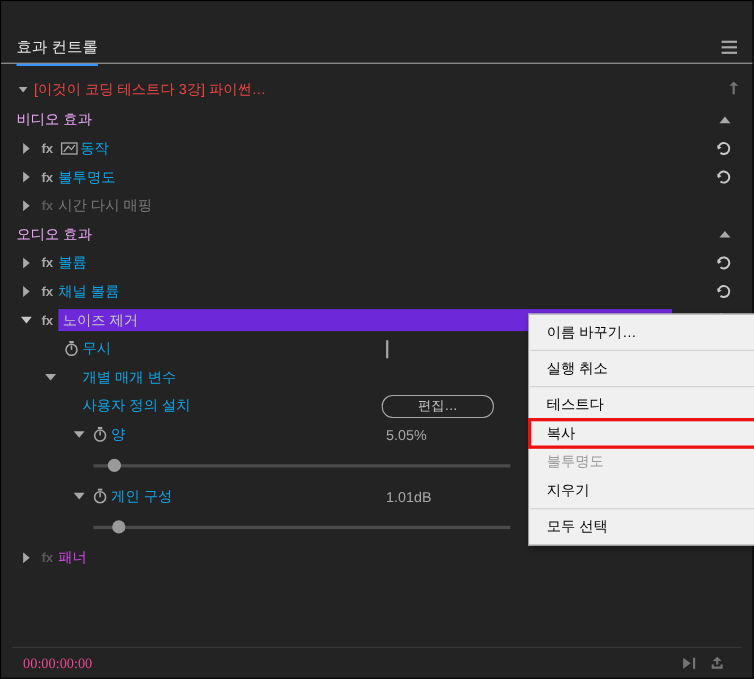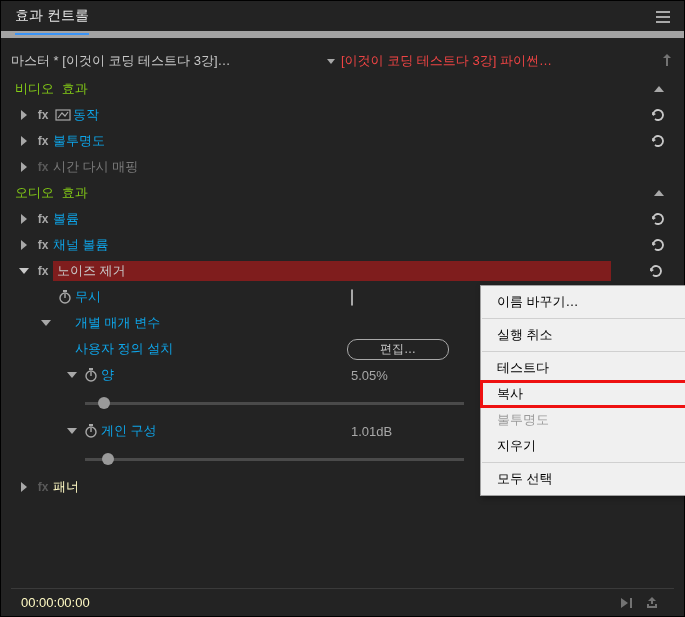--- a/index.html
+++ b/index.html
@@ -1,18 +1,18 @@
 <!DOCTYPE html>
 <html><head>
 <meta charset="utf-8">
 <style>
 * { margin: 0; padding: 0; box-sizing: border-box; font-family: "Malgun Gothic", "맑은 고딕", sans-serif; }
 body { background: #1a1a1a; width: 685px; height: 617px; overflow: hidden; color: #c8c8c8; font-size: 13px; }
 .panel { width: 685px; height: 617px; background: #232323; border: 1px solid #000; display: flex; flex-direction: column; }
-.panel-header { display: flex; justify-content: space-between; padding: 6px 10px 4px 14px; border-bottom: 7px solid #a3a3a3; }
+.panel-header { display: flex; align-items: center; justify-content: space-between; padding: 6px 10px 4px 14px; border-bottom: 1px solid #a3a3a3; margin-top: 26px; }
 .panel-title { color: #e6e6e6; font-size: 14px; position: relative; }
 .panel-title::after { content: ""; position: absolute; left: 0; right: 0; bottom: -8px; height: 2px; background: #3a94f7; }
 .hamburger { display: flex; flex-direction: column; gap: 3px; cursor: pointer; padding: 4px; }
 .hamburger span { display: block; width: 14px; height: 2px; background: #a8a8a8; }
 .content { flex: 1; padding: 14px 10px 0 10px; display: flex; flex-direction: column; }
 .clip-row { display: flex; align-items: center; margin-bottom: 6px; }
 .master-clip { flex: 0 0 310px; color: #c8c8c8; white-space: nowrap; overflow: hidden; text-overflow: ellipsis; }
 .caret-down { display: inline-block; width: 0; height: 0; border-left: 4px solid transparent; border-right: 4px solid transparent; border-top: 5px solid #a8a8a8; margin: 0 6px; }
 .sequence-link { color: #ef4444; white-space: nowrap; overflow: hidden; text-overflow: ellipsis; flex: 1; }
 .playhead-icon { width: 14px; text-align: center; }
@@ -22,33 +22,33 @@
 .row .spacer { flex: 1; }
 .row .right-icon { width: 30px; display: flex; justify-content: center; }
 .tri-up { display: inline-block; width: 0; height: 0; border-left: 5px solid transparent; border-right: 5px solid transparent; border-bottom: 6px solid #a8a8a8; }
 .reset-icon svg { display: block; }
 .expand { width: 18px; display: inline-flex; justify-content: center; color: #a8a8a8; }
 .expand svg { display: block; }
 .fx { width: 20px; display: inline-flex; justify-content: center; font-weight: bold; color: #a8a8a8; font-size: 12px; }
 .fx.off { color: #5a5a5a; }
 .motion-icon, .stopwatch-icon { width: 20px; display: inline-flex; justify-content: center; }
 .label { color: #0ea5e9; }
-.section-header .label { color: #84cc16; font-family: Liberation Mono, monospace; }
+.section-header .label { color: #f0abfc; }
 .indent-2 { padding-left: 44px; text-align: center; }
 .indent-3 { padding-left: 64px; }
 .indent-4 { padding-left: 52px; }
-.selected-effect { background: #7f1d1d; flex: 1; padding: 1px 4px; margin-right: 63px; }
+.selected-effect { background: #6d28d9; flex: 1; padding: 1px 4px; margin-right: 63px; }
 .checkbox-box { width: 16px; height: 16px; border: 1.5px solid #a8a8a8; border-radius: 2px; }
 .edit-btn { border: 1.5px solid #a8a8a8; border-radius: 10px; color: #c8c8c8; padding: 1px 32px; font-size: 12px; background: transparent; }
 .value-col { position: absolute; left: 340px; color: #a8a8a8; }
 .slider-row { height: 30px; display: flex; align-items: center; padding-left: 74px; padding-right: 210px; }
 .slider-track { position: relative; height: 3px; background: #4a4a4a; flex: 1; }
 .slider-thumb { position: absolute; top: 50%; transform: translate(-50%, -50%); width: 12px; height: 12px; background: #9a9a9a; border-radius: 50%; }
 .timeline-bar { border-top: 1px solid #3a3a3a; height: 28px; display: flex; align-items: center; padding: 0 10px; }
-.timecode { color: #fef9c3; font-family: Liberation Sans, sans-serif; font-size: 13px; flex: 1; }
+.timecode { color: #ec4899; font-family: Liberation Serif, serif; font-size: 13px; flex: 1; }
 .tb-icon { width: 24px; display: flex; justify-content: center; opacity: .6; }
 .context-menu { position: absolute; top: 285px; left: 480px; width: 211px; background: #f0f0f0; border: 1px solid #a0a0a0; box-shadow: 2px 2px 6px rgba(0,0,0,.4); color: #000; font-size: 13px; padding: 3px 0; }
 .context-menu .item { padding: 4px 16px; white-space: nowrap; }
 .context-menu .item.disabled { color: #9a9a9a; }
 .context-menu .sep { height: 1px; background: #d0d0d0; margin: 3px 1px; }
 .context-menu .item.highlight { outline: 3px solid #e11; outline-offset: -2px; }
 </style>
 </head>
 <body>
 
@@ -57,21 +57,20 @@
     <div class="panel-title">효과 컨트롤</div>
     <div class="hamburger">
         <span></span>
         <span></span>
         <span></span>
       </div>
   </div>
 
   <div class="content">
     <div class="clip-row">
-      <div class="master-clip">마스터 * [이것이 코딩 테스트다 3강]…</div>
       <span class="caret-down"></span>
       <div class="sequence-link">[이것이 코딩 테스트다 3강] 파이썬…</div>
       <div class="playhead-icon">
         <svg width="10" height="12" viewBox="0 0 10 12">
             <path d="M5 0 L9 4 L6 4 L6 12 L4 12 L4 4 L1 4 Z" fill="#a8a8a8"></path>
           </svg>
       </div>
     </div>
 
     <div class="effect-list">
@@ -267,21 +266,21 @@
         </div>
       </div>
 
       <div class="row">
         <span class="expand">
             <svg width="8" height="10">
               <path d="M1 0 L7 5 L1 10 Z" fill="#a8a8a8"></path>
             </svg>
           </span>
         <span class="fx off">fx</span>
-        <span class="label" style="color:#fef9c3">패너</span>
+        <span class="label" style="color:#d946ef">패너</span>
       </div>
 
     </div>
 
     <div class="timeline-bar">
       <div class="timecode">00:00:00:00</div>
       <div class="tb-icon">
         <svg width="16" height="12" viewBox="0 0 16 12">
             <path d="M1 1 L8 6 L1 11 Z" fill="#a8a8a8"></path>
             <rect x="10" y="1" width="2" height="10" fill="#a8a8a8"></rect>

